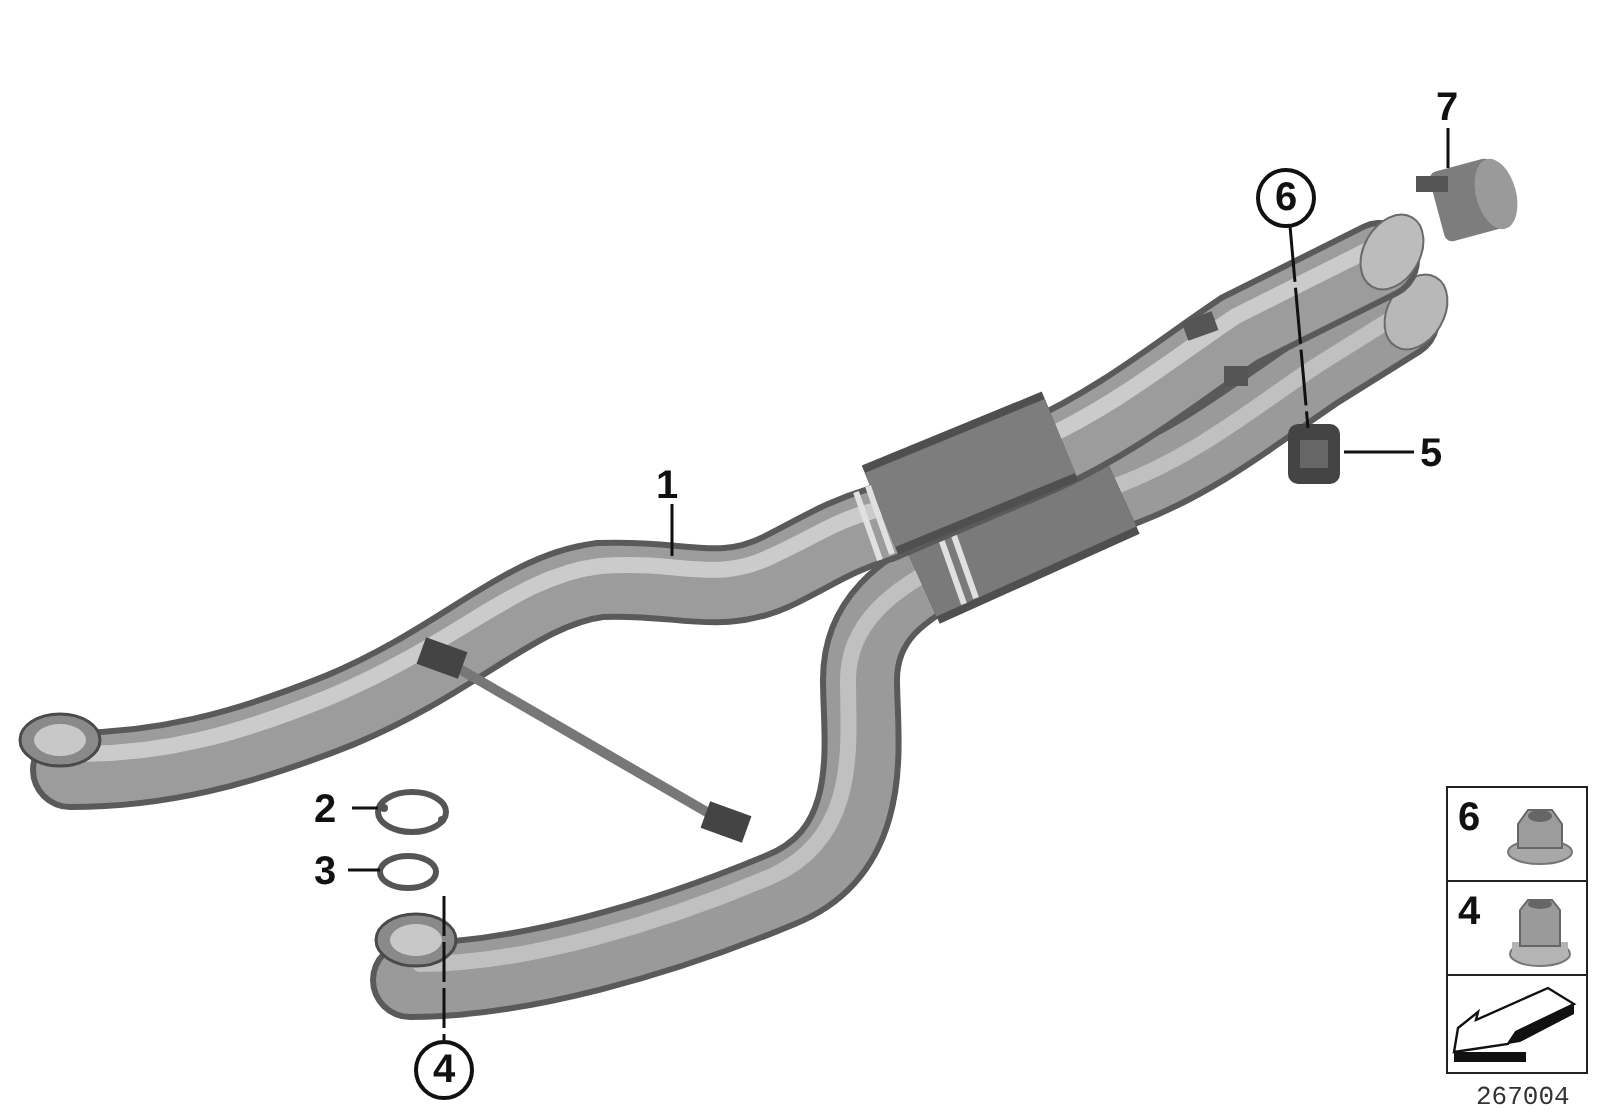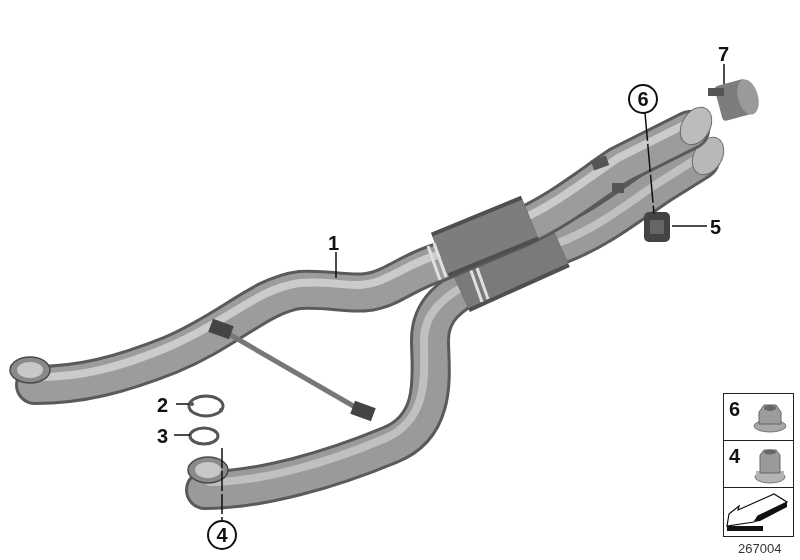--- a/index.html
+++ b/index.html
@@ -5,21 +5,21 @@
   html,body{margin:0;padding:0;background:#fff;}
   body{width:800px;height:560px;position:relative;overflow:hidden;font-family:"Liberation Sans",sans-serif;}
   #art{position:absolute;left:0;top:0;}
   .callout{position:absolute;font-weight:bold;font-size:20px;color:#111;line-height:1;}
   .callout-circle{position:absolute;width:30px;height:30px;border:2px solid #111;border-radius:50%;display:flex;align-items:center;justify-content:center;font-weight:bold;font-size:20px;color:#111;background:#fff;box-sizing:border-box;}
   .legend{position:absolute;left:723px;top:393px;width:69px;border:1px solid #222;background:#fff;}
   .legend-cell{height:46px;border-bottom:1px solid #222;position:relative;}
   .legend-cell:last-child{border-bottom:none;height:48px;}
   .legend-num{position:absolute;left:5px;top:4px;font-weight:bold;font-size:20px;color:#111;}
   .legend-nut{position:absolute;right:6px;top:6px;}
-  .diagram-id{position:absolute;left:738px;top:541px;font-size:13px;color:#333;}
+  .diagram-id{position:absolute;left:738px;top:541px;font-size:13px;color:#333;font-family:Liberation Mono, monospace;}
 </style>
 </head>
 <body>
 
 <svg id="art" width="800" height="560" viewBox="0 0 800 560">
   <defs>
     <linearGradient id="pg" x1="0" y1="0" x2="0" y2="1">
       <stop offset="0" stop-color="#6c6c6c"></stop>
       <stop offset="0.35" stop-color="#d8d8d8"></stop>
       <stop offset="0.6" stop-color="#9a9a9a"></stop>

